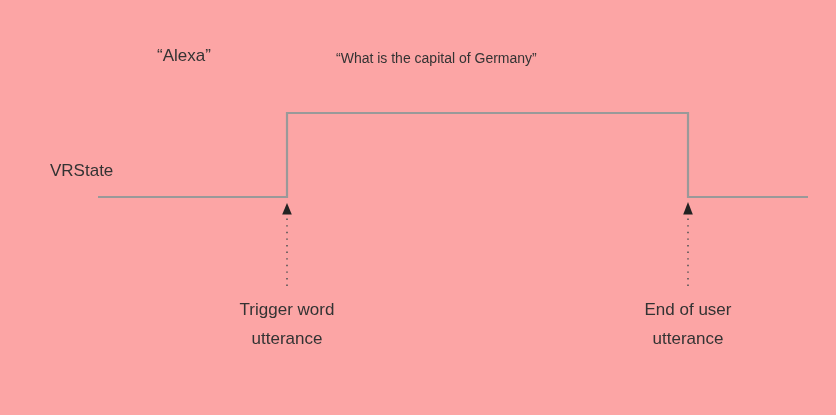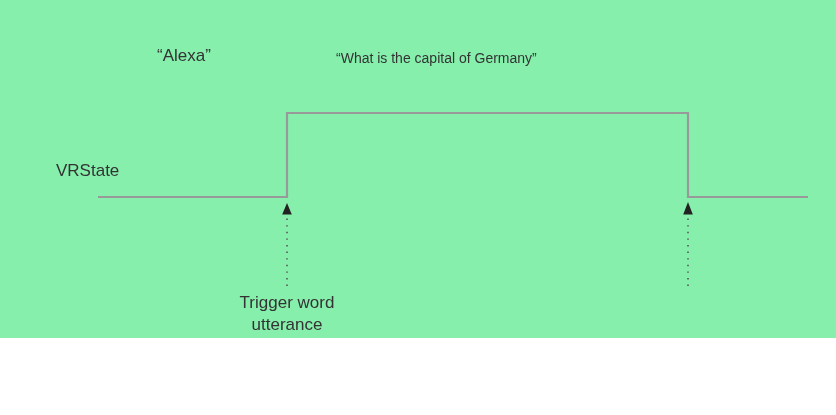--- a/index.html
+++ b/index.html
@@ -6,22 +6,22 @@
     margin: 0;
     padding: 0;
     background: #ffffff;
   }
   body {
     font-family: "Liberation Sans", sans-serif;
   }
   #canvas {
     position: relative;
     width: 836px;
-    height: 338px;
-    background: #86efac;
+    height: 415px;
+    background: #fca5a5;
     overflow: hidden;
   }
   #diagram-svg {
     position: absolute;
     left: 0;
     top: 0;
     width: 836px;
     height: 415px;
   }
   .lbl {
@@ -35,21 +35,21 @@
     left: 157px;
     top: 45px;
     font-size: 17px;
   }
   #label-utterance-quote {
     left: 336px;
     top: 50px;
     font-size: 14px;
   }
   #label-vrstate {
-    left: 56px;
+    left: 50px;
     top: 160px;
     font-size: 17px;
   }
   .caption {
     position: absolute;
     color: #333333;
     font-family: "Liberation Sans", sans-serif;
     font-size: 17px;
     text-align: center;
     line-height: 1.32;
@@ -58,20 +58,21 @@
   #caption-trigger {
     left: 177px;
     top: 292px;
   }
   #caption-end {
     left: 578px;
     top: 292px;
   }
   .caption-line {
     display: block;
+    margin-top: 7px;
   }
 </style>
 </head>
 <body>
 
 <div id="canvas">
 
   <svg id="diagram-svg" viewBox="0 0 836 415" xmlns="http://www.w3.org/2000/svg">
 
     <polyline points="98,197 287,197 287,113 688,113 688,197 808,197" fill="none" stroke="#999999" stroke-width="2.2" stroke-linejoin="miter" stroke-linecap="butt"></polyline>
@@ -91,14 +92,18 @@
 
   <div class="lbl" id="label-utterance-quote">“What is the capital of Germany”</div>
 
   <div class="lbl" id="label-vrstate">VRState</div>
 
   <div class="caption" id="caption-trigger">
     <span class="caption-line">Trigger word</span>
     <span class="caption-line">utterance</span>
   </div>
 
+  <div class="caption" id="caption-end">
+    <span class="caption-line">End of user</span>
+    <span class="caption-line">utterance</span>
+  </div>
 
 </div>
 
 </body></html>

